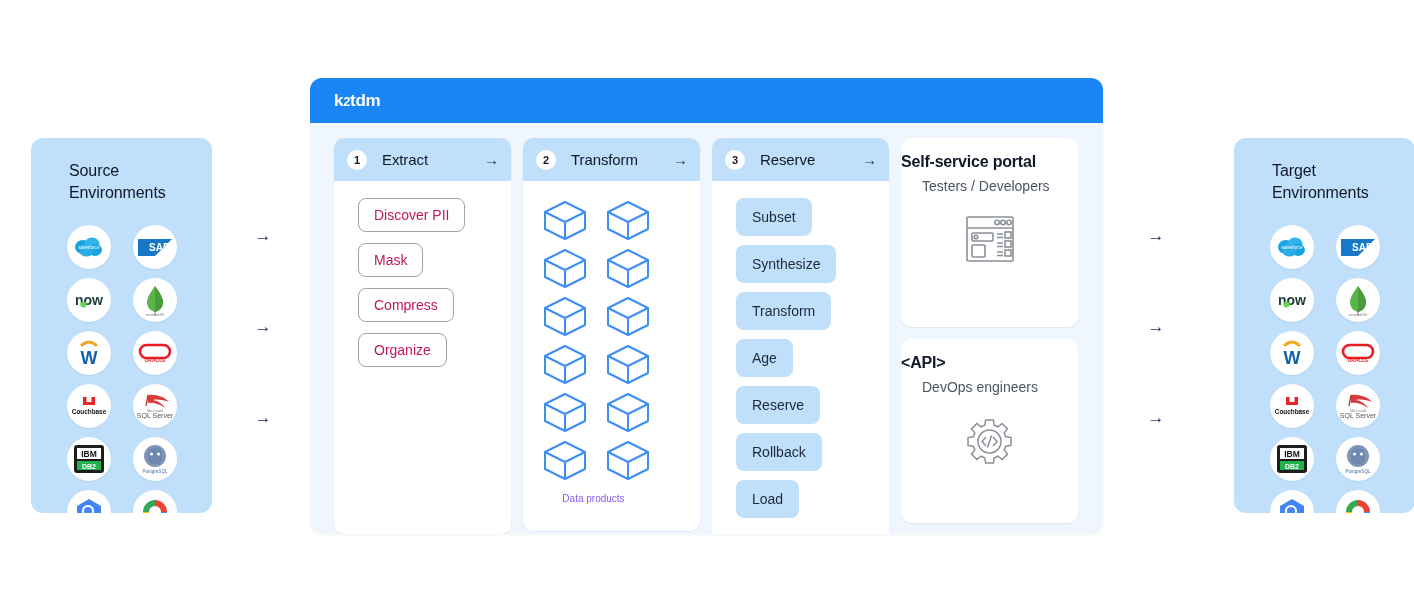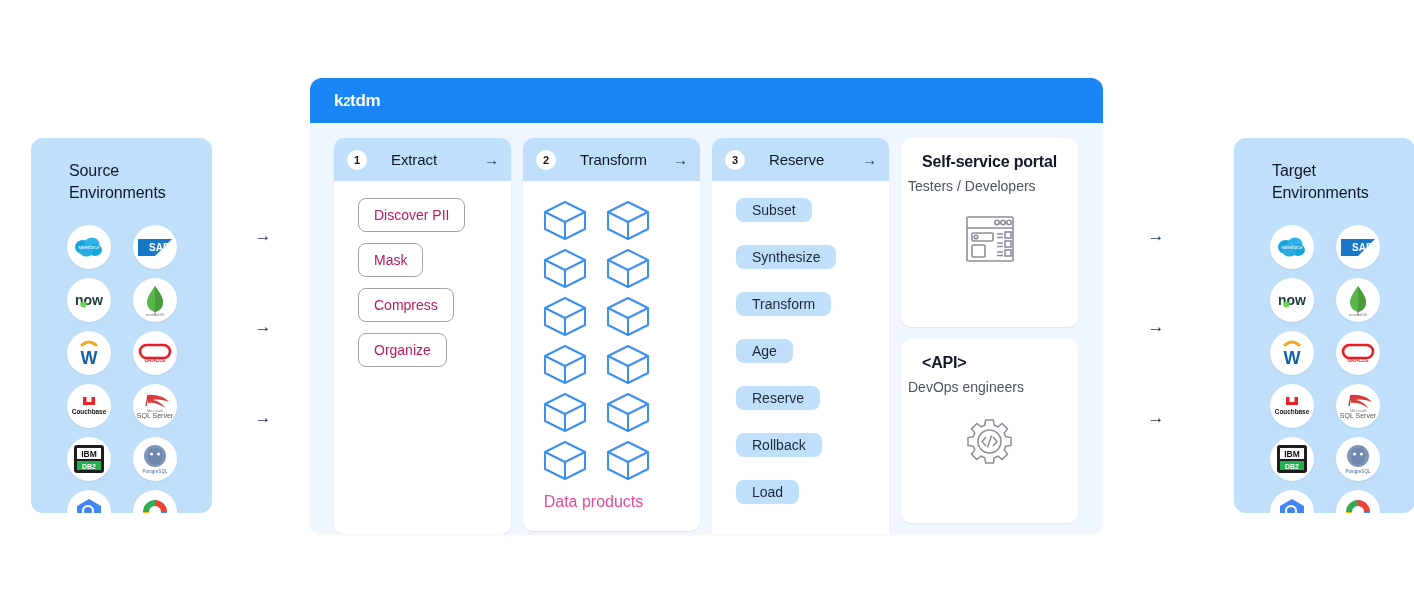--- a/index.html
+++ b/index.html
@@ -68,65 +68,65 @@
   .stage-head{
     height:43px;background:#bfdffb;display:flex;align-items:center;
     padding:0 12px 0 13px;
   }
   .stage-num{
     width:20px;height:20px;border-radius:50%;background:#ffffff;
     color:#111827;font-size:11px;font-weight:bold;
     display:flex;align-items:center;justify-content:center;flex:0 0 auto;
   }
   .stage-name{
-    margin-left:24px;font-size:15px;color:#111827;flex:1;
+    margin-left:15px;font-size:15px;color:#111827;flex:1;
     letter-spacing:-0.1px;
   }
   .stage-arrow{color:#1f2a5a;font-size:15px;line-height:1;}
 
   .stage-body{padding:17px 0 18px 24px;}
   .stage-body.tall{min-height:318px;}
 
   
   .chip-outline{
     display:inline-block;border:1px solid #9ca3af;border-radius:8px;
     padding:8px 15px;font-size:14px;color:#be185d;background:#fff;
     margin-bottom:11px;
   }
   
   .chip-fill{
     display:inline-block;background:#bfdffb;border-radius:8px;
-    padding:4px 16px;font-size:14px;color:#1f2937;margin-bottom:23px;
+    padding:11px 16px;font-size:14px;color:#1f2937;margin-bottom:9px;
   }
 
   
   .cube-grid{
     display:flex;flex-wrap:wrap;width:113px;margin:4px 0 0 17px;
     column-gap:13px;row-gap:6px;
   }
   .cube{width:50px;height:42px;flex:0 0 auto;}
   .cube-caption{
-    margin-top:12px;text-align:center;font-size:16px;color:#ec4899;
+    margin-top:12px;text-align:center;font-size:10px;color:#8b5cf6;
     width:153px;margin-left:-6px;
   }
 
   
   #consumer-col{display:flex;flex-direction:column;gap:12px;width:177px;}
   .consumer-card{
     background:#ffffff;border-radius:10px;box-shadow:0 1px 2px rgba(0,0,0,.07);
     padding:15px 0 0 0;
   }
   #portal-card{height:174px;}
   #api-card{height:169px;}
   .consumer-title{
-    font-size:16px;font-weight:bold;color:#111827;padding-left:21px;
+    font-size:16px;font-weight:bold;color:#111827;
     letter-spacing:-0.2px;
   }
   .consumer-sub{
-    font-size:14px;color:#4b5563;padding-left:7px;margin-top:7px;
+    font-size:14px;color:#4b5563;padding-left:21px;margin-top:7px;
   }
   .consumer-icon{display:flex;justify-content:center;margin-top:22px;}
 </style>
 </head>
 <body>
 
 <div class="env-panel" id="src-panel">
   <div class="env-title">Source Environments</div>
   <div class="logo-grid" id="src-logos">
       <div class="logo-circle">

